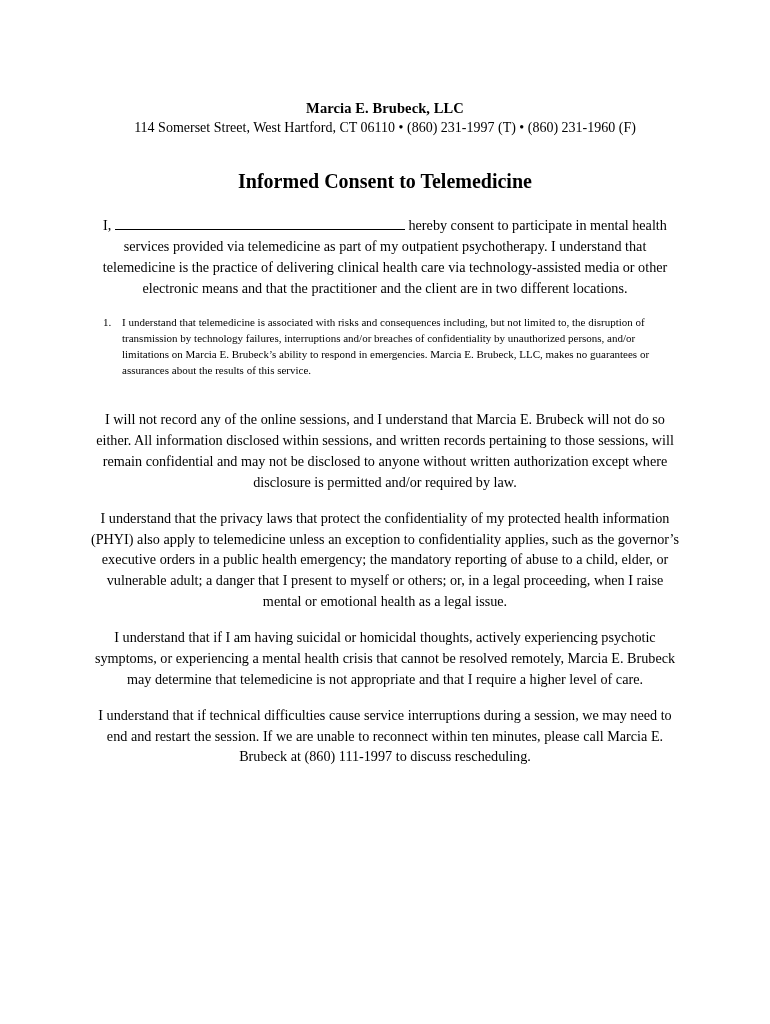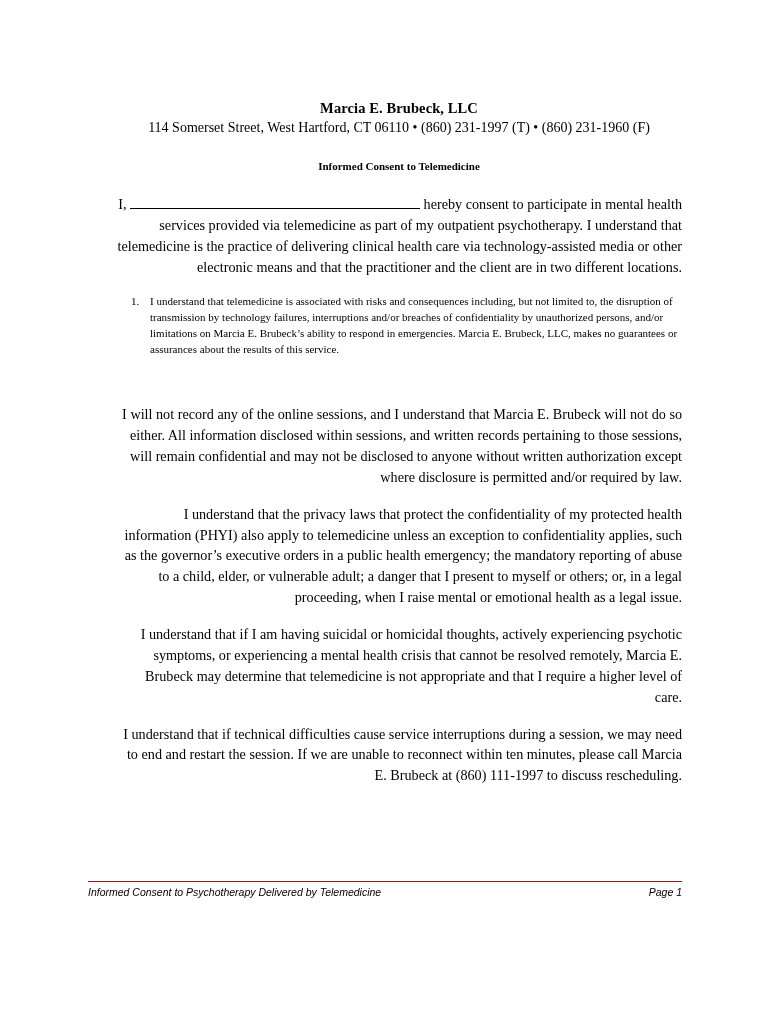--- a/index.html
+++ b/index.html
@@ -13,21 +13,21 @@
     font-family: "Liberation Serif", serif;
     color: #000000;
     position: relative;
     overflow: hidden;
   }
   .page {
     position: relative;
     width: 770px;
     height: 950px;
     box-sizing: border-box;
-    padding: 100px 88px 0 116px;
+    padding: 100px 88px 0 88px;
   }
   .letterhead {
     text-align: center;
   }
   .firm-name {
     font-weight: bold;
     font-size: 14.5px;
     letter-spacing: 0.1px;
     margin-bottom: 3px;
   }
@@ -36,29 +36,29 @@
     margin-bottom: 8px;
   }
   .web-line {
     font-size: 13.5px;
     font-style: italic;
     margin-bottom: 0;
   }
   .doc-title {
     text-align: center;
     font-weight: bold;
-    font-size: 11px;
-    margin-top: 24px;
+    font-size: 20px;
+    margin-top: 34px;
     margin-bottom: 22px;
   }
   p.body-text {
     font-size: 14.2px;
     line-height: 1.47;
-    margin: 16px 0 15px 0;
-    text-align: right;
+    margin: 0 0 15px 0;
+    text-align: center;
   }
   .blank-line {
     display: inline-block;
     width: 290px;
     border-bottom: 1px solid #000;
     height: 0.85em;
     vertical-align: baseline;
   }
   ol.numbered {
     margin: 0 0 15px 0;
@@ -119,21 +119,14 @@
 
   <p class="body-text">I will not record any of the online sessions, and I understand that Marcia E. Brubeck will not do so either.  All information disclosed within sessions, and written records pertaining to those sessions, will remain confidential and may not be disclosed to anyone without written authorization except where disclosure is permitted and/or required by law.</p>
 
   <p class="body-text">I understand that the privacy laws that protect the confidentiality of my protected health information (PHYI) also apply to telemedicine unless an exception to confidentiality applies, such as the governor’s executive orders in a public health emergency; the mandatory reporting of abuse to a child, elder, or vulnerable adult; a danger that I present to myself or others; or, in a legal proceeding, when I raise mental or emotional health as a legal issue.</p>
 
   <p class="body-text">I understand that if I am having suicidal or homicidal thoughts, actively experiencing psychotic symptoms, or experiencing a mental health crisis that cannot be resolved remotely, Marcia E. Brubeck may determine that telemedicine is not appropriate and that I require a higher level of care.</p>
 
   <p class="body-text">I understand that if technical difficulties cause service interruptions during a session, we may need to end and restart the session.  If we are unable to reconnect within ten minutes, please call Marcia E. Brubeck at (860) 111-1997 to discuss rescheduling.</p>
 
 
-  <div class="footer">
-    <hr class="footer-rule" style="border-top-color: rgb(139, 26, 26);">
-    <div class="footer-row">
-      <span class="footer-left">Informed Consent to Psychotherapy Delivered by Telemedicine</span>
-      <span class="footer-right">Page 1</span>
-    </div>
-  </div>
 
 </div>
 
 </body></html>

